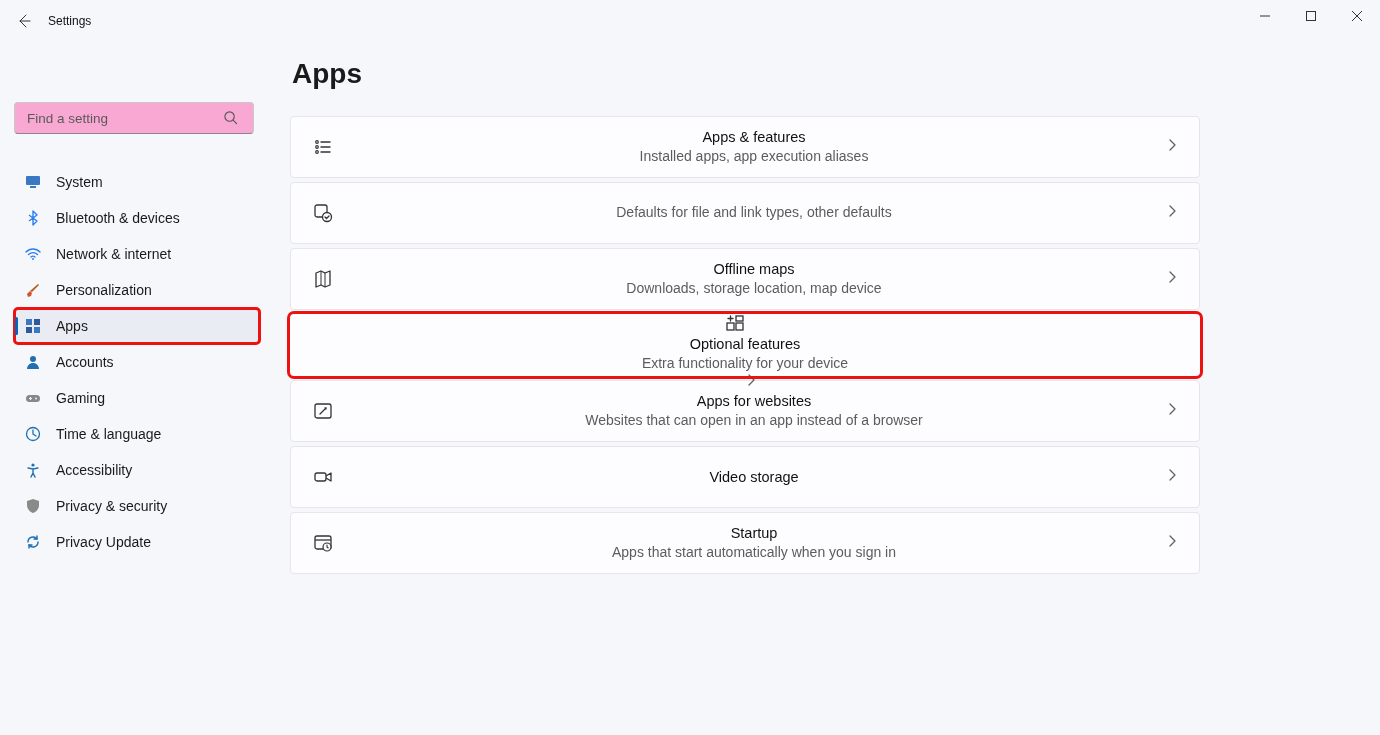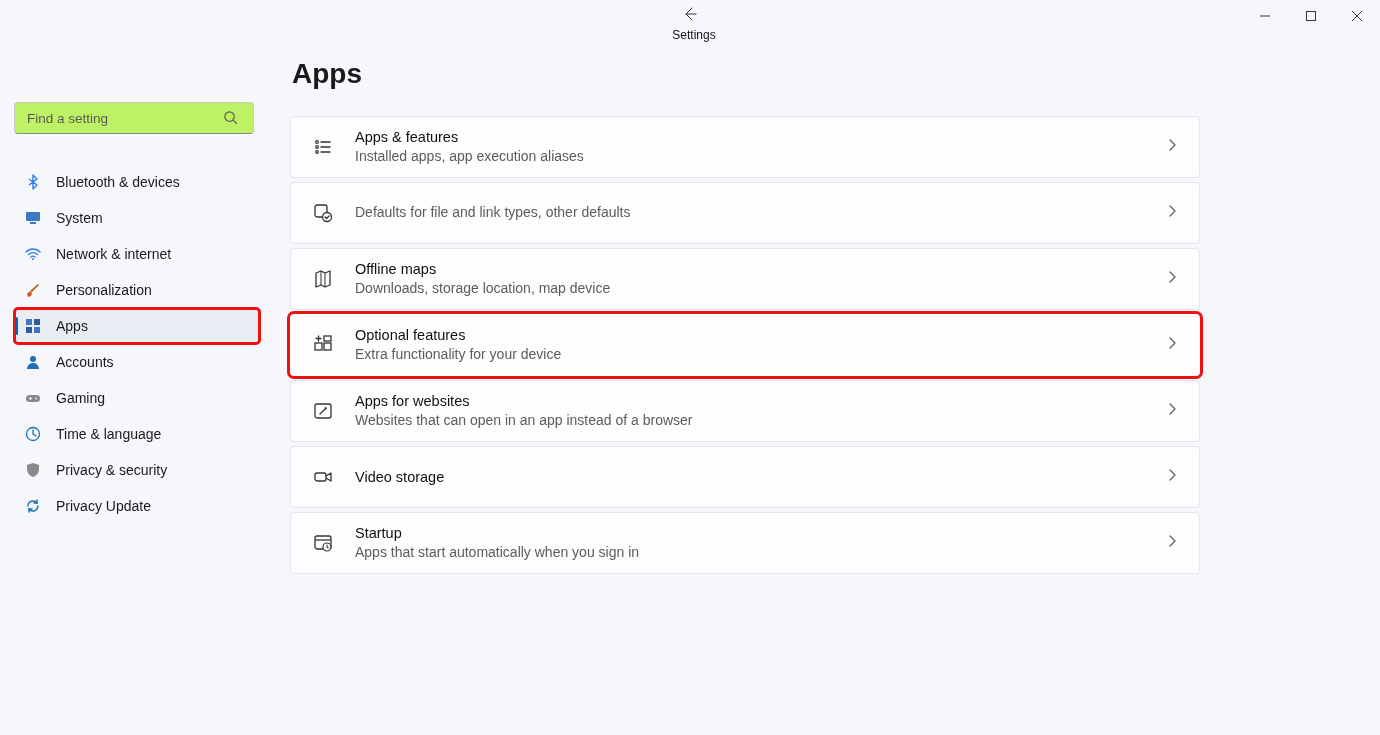--- a/index.html
+++ b/index.html
@@ -12,21 +12,20 @@
     height: 735px;
     overflow: hidden;
     position: relative;
   }
   
   .titlebar {
     display: flex;
     align-items: center;
     height: 42px;
     padding: 0 8px;
-    flex-direction: column;
   }
   .back-btn {
     width: 32px; height: 32px;
     display: flex; align-items: center; justify-content: center;
     border: none; background: transparent; cursor: pointer;
     border-radius: 4px;
     color:#333;
   }
   .title {
     font-size: 12px;
@@ -60,21 +59,21 @@
     position: relative;
     margin: 0 0 30px 0;
   }
   .search {
     width: 240px;
     height: 32px;
     padding: 0 36px 0 12px;
     border: 1px solid #c8c8c8;
     border-bottom: 1.5px solid #888;
     border-radius: 4px;
-    background: #bef264;
+    background: #f9a8d4;
     font-size: 13.5px;
     color: #333;
     outline: none;
   }
   .search::placeholder { color: #5a5a5a; }
   .search-icon {
     position: absolute;
     right: 22px; top: 8px;
     color: #555;
     pointer-events: none;
@@ -125,35 +124,37 @@
   .card {
     background: #fdfdff;
     border: 1px solid #e6e6ea;
     border-radius: 4px;
     height: 62px;
     display: flex;
     align-items: center;
     padding: 0 20px;
     margin-bottom: 4px;
     cursor: pointer;
+    text-align: center;
   }
   .card-icon {
     width: 24px; height: 24px;
     margin-right: 20px;
     display: inline-flex; align-items: center; justify-content: center;
     color: #333;
   }
   .card-text { flex: 1; }
   .card-title { font-size: 14.5px; color: #111; line-height: 1.3; }
   .card-sub   { font-size: 14px;  color: #5c5c5c; line-height: 1.4; }
   .card-chevron { color: #606060; margin-left: 12px; }
   .card.highlighted-red {
     outline: 3px solid #e11;
     outline-offset: 0px;
     border-color: transparent;
+    flex-direction: column;
   }
 </style>
 </head>
 <body>
 
 <div class="titlebar">
   <button class="back-btn">
     <svg width="16" height="16" viewBox="0 0 16 16">
         <path d="M10 2 4 8l6 6" stroke="currentColor" stroke-width="1" fill="none" stroke-linecap="round" stroke-linejoin="round"></path>
         <path d="M4 8h10" stroke="currentColor" stroke-width="1" stroke-linecap="round"></path>
@@ -188,33 +189,33 @@
         <svg width="15" height="15" viewBox="0 0 16 16">
             <circle cx="7" cy="7" r="5" stroke="currentColor" stroke-width="1.2" fill="none"></circle>
             <path d="M11 11l3.5 3.5" stroke="currentColor" stroke-width="1.2" stroke-linecap="round"></path>
           </svg>
       </span>
     </div>
     <nav id="nav">
         <div class="nav-item">
           <span class="nav-icon">
             <svg width="16" height="16" viewBox="0 0 16 16">
-              <path d="M8 1v14l4-4-4-3 4-3-4-4zM4 5l4 3M4 11l4-3" stroke="#2f80ed" stroke-width="1.4" fill="none" stroke-linejoin="round"></path>
-            </svg>
-          </span>
-          <span>Bluetooth &amp; devices</span>
-        </div>
-        <div class="nav-item">
-          <span class="nav-icon">
-            <svg width="16" height="16" viewBox="0 0 16 16">
               <rect x="1" y="2" width="14" height="9" rx="1" fill="#3b78c4"></rect>
               <rect x="5" y="12" width="6" height="2" fill="#3b78c4"></rect>
             </svg>
           </span>
           <span>System</span>
+        </div>
+        <div class="nav-item">
+          <span class="nav-icon">
+            <svg width="16" height="16" viewBox="0 0 16 16">
+              <path d="M8 1v14l4-4-4-3 4-3-4-4zM4 5l4 3M4 11l4-3" stroke="#2f80ed" stroke-width="1.4" fill="none" stroke-linejoin="round"></path>
+            </svg>
+          </span>
+          <span>Bluetooth &amp; devices</span>
         </div>
         <div class="nav-item">
           <span class="nav-icon">
             <svg width="16" height="16" viewBox="0 0 16 16">
               <path d="M1 6c4-4 10-4 14 0M3.5 8.5c2.5-2.5 6.5-2.5 9 0M6 11c1.2-1.2 2.8-1.2 4 0" stroke="#2f80ed" stroke-width="1.4" fill="none" stroke-linecap="round"></path>
               <circle cx="8" cy="13" r="1" fill="#2f80ed"></circle>
             </svg>
           </span>
           <span>Network &amp; internet</span>
         </div>
@@ -262,20 +263,29 @@
             <svg width="16" height="16" viewBox="0 0 16 16">
               <circle cx="8" cy="8" r="6.5" stroke="#1f6fb2" stroke-width="1.3" fill="none"></circle>
               <path d="M8 8V4M8 8l3 2" stroke="#1f6fb2" stroke-width="1.3" stroke-linecap="round"></path>
             </svg>
           </span>
           <span>Time &amp; language</span>
         </div>
         <div class="nav-item">
           <span class="nav-icon">
             <svg width="16" height="16" viewBox="0 0 16 16">
+              <circle cx="8" cy="3" r="1.6" fill="#1f6fb2"></circle>
+              <path d="M3 6l5 1 5-1M8 7v4l-2 4M8 11l2 4" stroke="#1f6fb2" stroke-width="1.4" stroke-linecap="round" fill="none"></path>
+            </svg>
+          </span>
+          <span>Accessibility</span>
+        </div>
+        <div class="nav-item">
+          <span class="nav-icon">
+            <svg width="16" height="16" viewBox="0 0 16 16">
               <path d="M8 1l6 2v4c0 4-3 7-6 8-3-1-6-4-6-8V3l6-2z" fill="#8a8a8a"></path>
             </svg>
           </span>
           <span>Privacy &amp; security</span>
         </div>
         <div class="nav-item">
           <span class="nav-icon">
             <svg width="16" height="16" viewBox="0 0 16 16">
               <path d="M3 8a5 5 0 019-3M13 8a5 5 0 01-9 3" stroke="#1f6fb2" stroke-width="1.4" fill="none" stroke-linecap="round"></path>
               <path d="M12 2v3h-3M4 14v-3h3" stroke="#1f6fb2" stroke-width="1.4" fill="none" stroke-linecap="round"></path>

